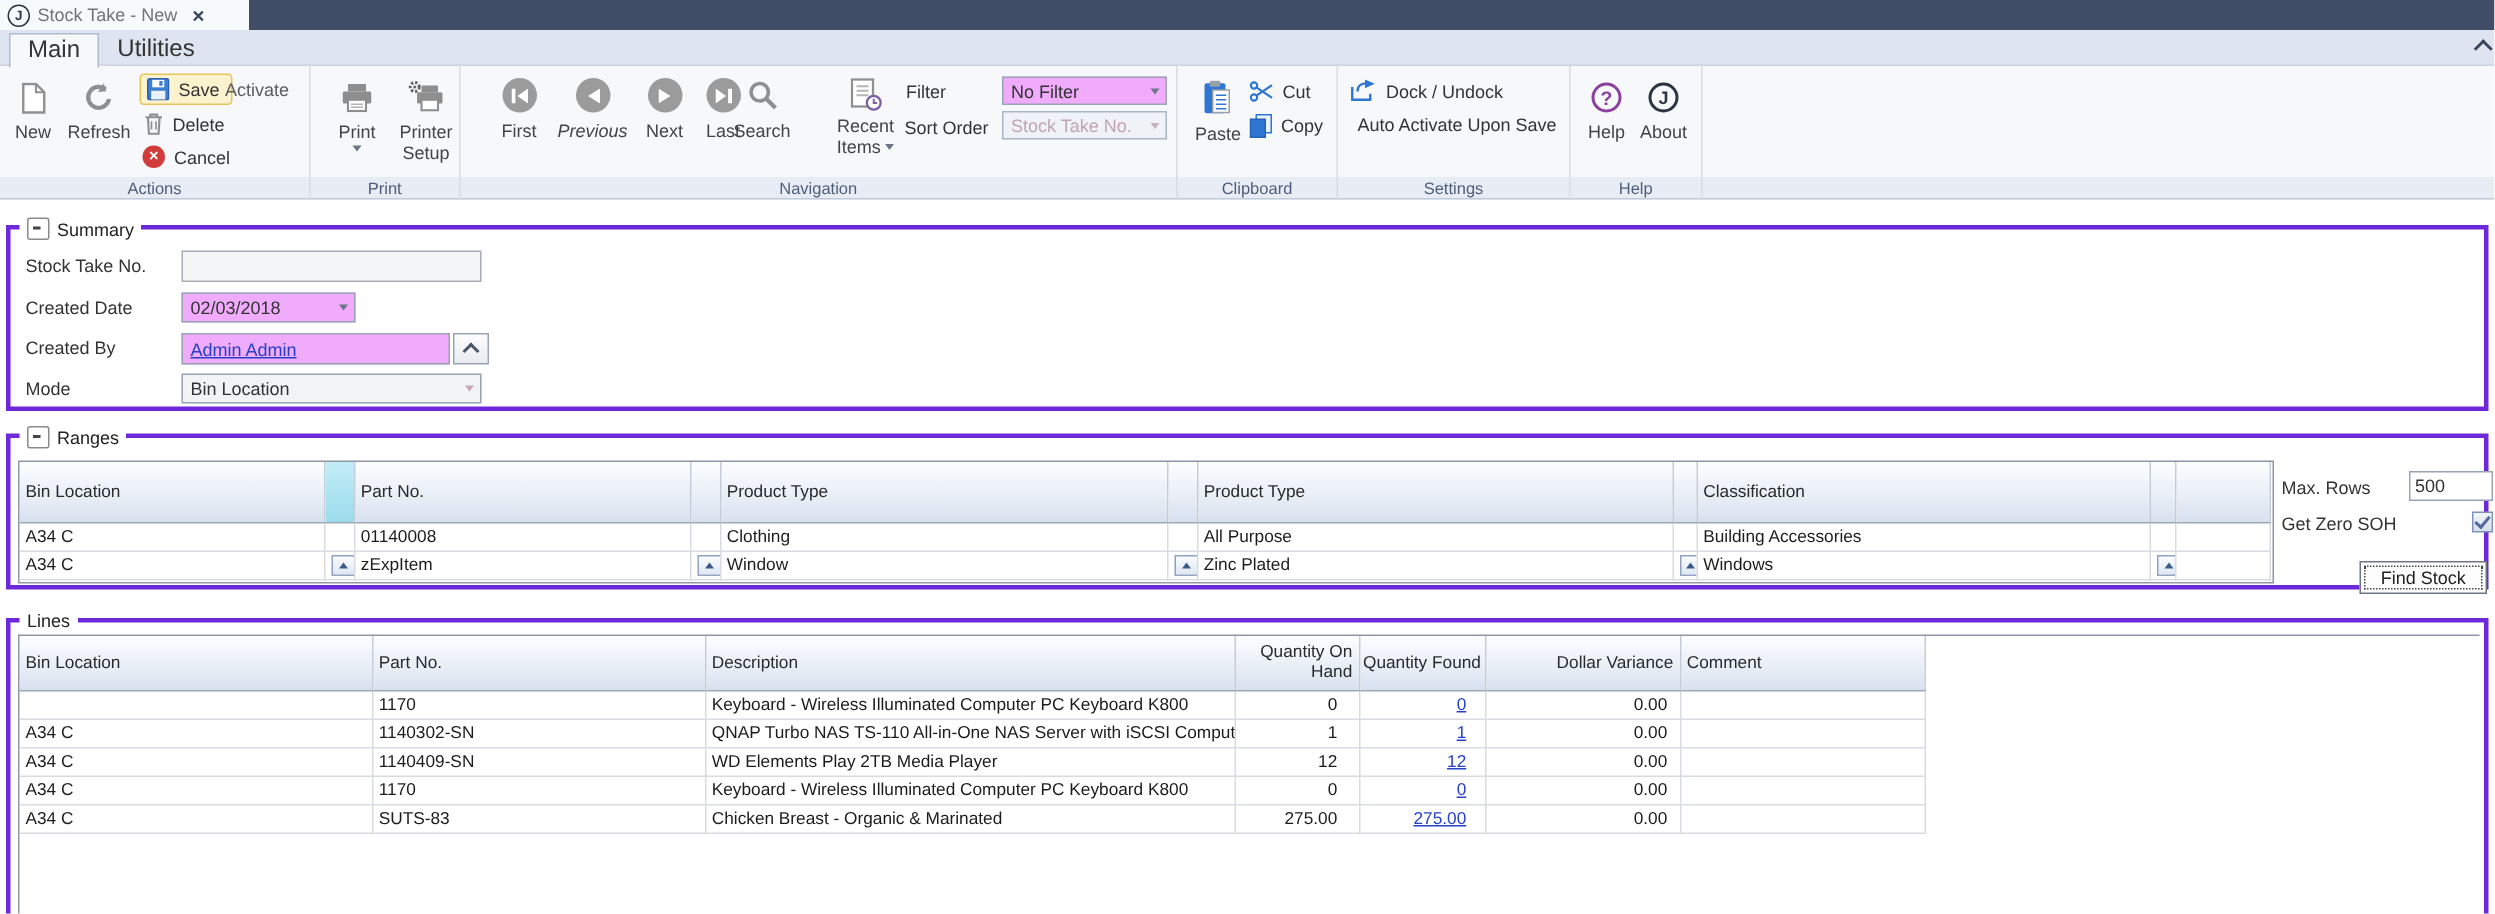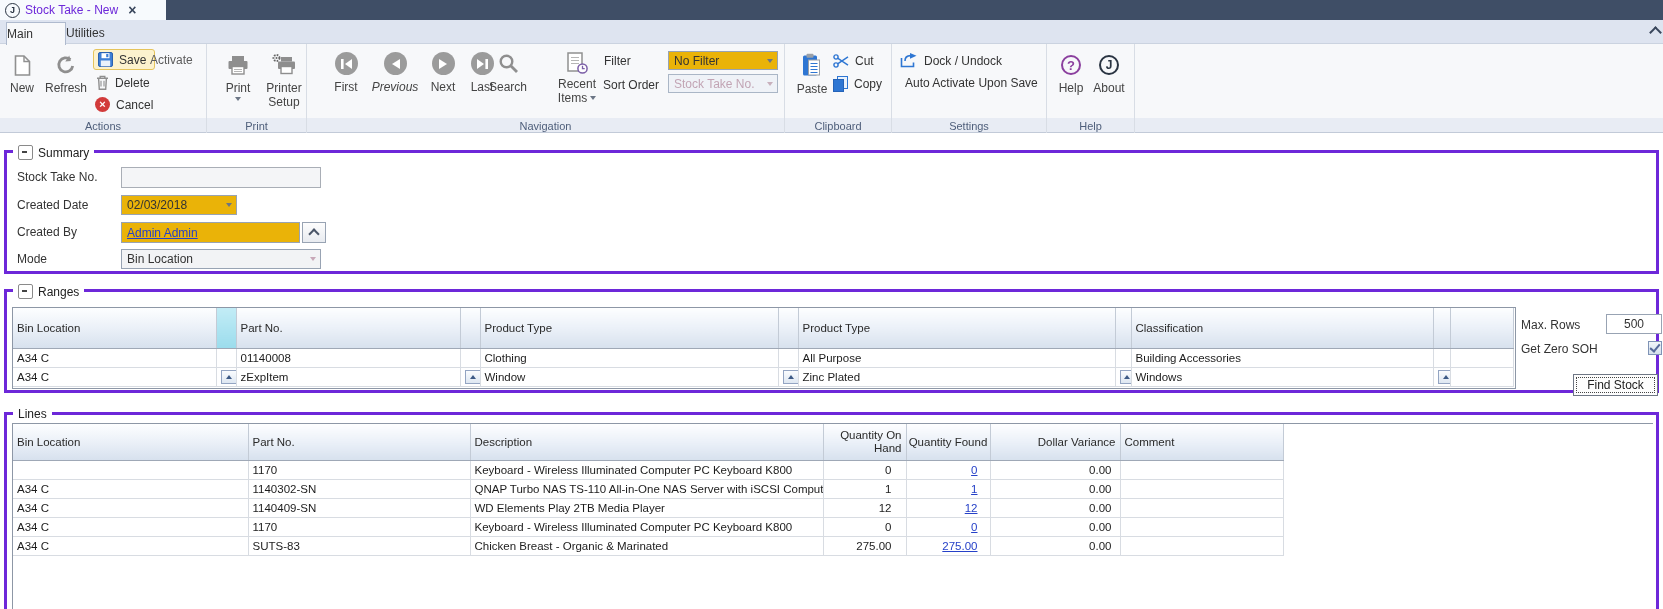--- a/index.html
+++ b/index.html
@@ -4,25 +4,25 @@
 <style>
   html,body{margin:0;padding:0;}
   body{width:1663px;height:609px;overflow:hidden;position:relative;background:#fff;
        font-family:"Liberation Sans", sans-serif;font-size:12px;color:#333;}
   
   .titlebar{position:absolute;left:0;top:0;width:1663px;height:20px;background:#3F4E66;}
   .doc-tab{position:absolute;left:0;top:0;width:166px;height:20px;background:#F7FAFD;
            display:flex;align-items:center;padding-left:5px;box-sizing:border-box;}
   .app-circle{width:13px;height:13px;border:1.5px solid #2A3442;border-radius:50%;
               display:flex;align-items:center;justify-content:center;font-size:9px;font-weight:bold;color:#2A3442;flex:0 0 auto;}
-  .doc-title{margin-left:5px;font-size:12px;color:#6d28d9;white-space:nowrap;}
+  .doc-title{margin-left:5px;font-size:12px;color:#737373;white-space:nowrap;}
   .tab-close{margin-left:10px;font-weight:bold;font-size:14px;color:#39465C;line-height:12px;cursor:default;}
   
   .tabstrip{position:absolute;left:0;top:20px;width:1663px;height:24px;background:#DEE4F0;border-bottom:1px solid #CBD3E0;box-sizing:border-box;}
-  .rtab{position:absolute;top:2px;height:22px;display:flex;align-items:center;justify-content:flex-start;font-size:12px;color:#333;}
+  .rtab{position:absolute;top:2px;height:22px;display:flex;align-items:center;justify-content:center;font-size:16px;color:#333;}
   .rtab.active{background:#F7F8FA;border:1px solid #AFBACE;border-bottom:none;z-index:2;}
   .chev-up{position:absolute;width:7px;height:7px;border-left:2px solid #39465C;border-top:2px solid #39465C;transform:rotate(45deg);}
   .ribbon-collapse{position:absolute;right:12px;top:28px;}
   
   .ribbon{position:absolute;left:0;top:44px;width:1663px;height:74px;background:#F7F8FA;}
   .caption-strip{position:absolute;left:0;top:118px;width:1663px;height:15px;background:#E8ECF4;border-bottom:1px solid #C2CAD8;box-sizing:border-box;}
   .rgroup{position:absolute;top:44px;height:89px;border-right:1px solid #D8DDE5;box-sizing:border-box;}
   .rgroup .gcaption{position:absolute;left:0;right:0;bottom:1px;text-align:center;font-size:11px;color:#4E5E7A;}
   .lg-btn{position:absolute;display:flex;flex-direction:column;align-items:center;color:#444;font-size:12px;}
   .lg-btn .ic{height:30px;display:flex;align-items:center;justify-content:center;}
@@ -33,21 +33,21 @@
   .cancel-circle{width:15px;height:15px;border-radius:50%;background:#D23B3B;color:#fff;font-weight:bold;font-size:11px;
                  display:flex;align-items:center;justify-content:center;line-height:11px;}
   .help-circle{width:20px;height:20px;border-radius:50%;border:2px solid #8B3F9E;color:#8B3F9E;font-weight:bold;font-size:13px;
                display:flex;align-items:center;justify-content:center;box-sizing:border-box;}
   .about-circle{width:20px;height:20px;border-radius:50%;border:2px solid #2A3442;color:#2A3442;font-weight:bold;font-size:12px;
                display:flex;align-items:center;justify-content:center;box-sizing:border-box;}
   .tri-down{width:0;height:0;border-left:3.5px solid transparent;border-right:3.5px solid transparent;border-top:4px solid #6B7585;}
   .tri-up{width:0;height:0;border-left:3.5px solid transparent;border-right:3.5px solid transparent;border-bottom:4px solid #3D5A86;}
   .dis-text{color:#5c5c5c;}
   
-  .combo{position:absolute;border:1px solid #98A3B3;background:#eab308;height:19px;box-sizing:border-box;
+  .combo{position:absolute;border:1px solid #98A3B3;background:#f0abfc;height:19px;box-sizing:border-box;
          display:flex;align-items:center;padding:0 14px 0 5px;font-size:12px;}
   .combo .arr{position:absolute;right:4px;top:7px;}
   .combo.disabled{background:#EFF2F7;border-color:#AAB6C6;color:#C2A4B4;}
   .combo.disabled .arr{border-top-color:#C8B0BC;}
   .tbox{position:absolute;border:1px solid #A9AEB6;background:#F4F5F7;box-sizing:border-box;}
   
   .fbox{position:absolute;border:3px solid #6d28d9;box-sizing:border-box;}
   .legend{position:absolute;top:-8px;left:6px;background:#fff;padding:0 5px;display:flex;align-items:center;gap:5px;font-size:12px;color:#222;}
   .minus-box{width:13px;height:13px;border:1px solid #8A8A8A;border-radius:2px;background:#fff;position:relative;}
   .minus-box::after{content:"";position:absolute;left:3px;top:5px;width:5px;height:1.5px;background:#444;}
@@ -67,21 +67,21 @@
   table.grid th.cyan{background:linear-gradient(#C2ECF6,#9BDCEC);}
   table.grid .r{text-align:right;}
   table.grid .c{text-align:center;}
   .alt-a td{background:#EAF0F8;}
   .alt-b td{background:#F6F7F7;}
   .spin-btn{width:16px;height:14px;border:1px solid #93A4C2;background:linear-gradient(#FAFCFE,#DEE7F2);
             display:flex;align-items:center;justify-content:center;box-sizing:border-box;margin:0 auto;}
   td.sep{padding:0;}
   
   .maxrows-input{position:absolute;border:1px solid #98A3B3;background:#fff;height:20px;box-sizing:border-box;
-                 font-size:12px;text-align:center;padding:2px 3px 0 3px;}
+                 font-size:12px;text-align:left;padding:2px 3px 0 3px;}
   .checkbox{position:absolute;width:14px;height:14px;border:1px solid #7F93B6;background:linear-gradient(#F2F6FA,#D4DFEC);
             box-sizing:border-box;display:flex;align-items:center;justify-content:center;}
   .checkbox .chk{width:4px;height:8px;border-right:2px solid #55699A;border-bottom:2px solid #55699A;transform:rotate(40deg);margin-top:-3px;}
   .findstock{position:absolute;left:1573px;top:374px;width:85px;height:22px;background:#FDFDFD;border:1px solid #6E7684;
              box-sizing:border-box;font-size:12px;color:#222;display:flex;align-items:center;justify-content:center;
              outline:1px dotted #444;outline-offset:-4px;z-index:6;}
 </style>
 </head>
 <body>
 

